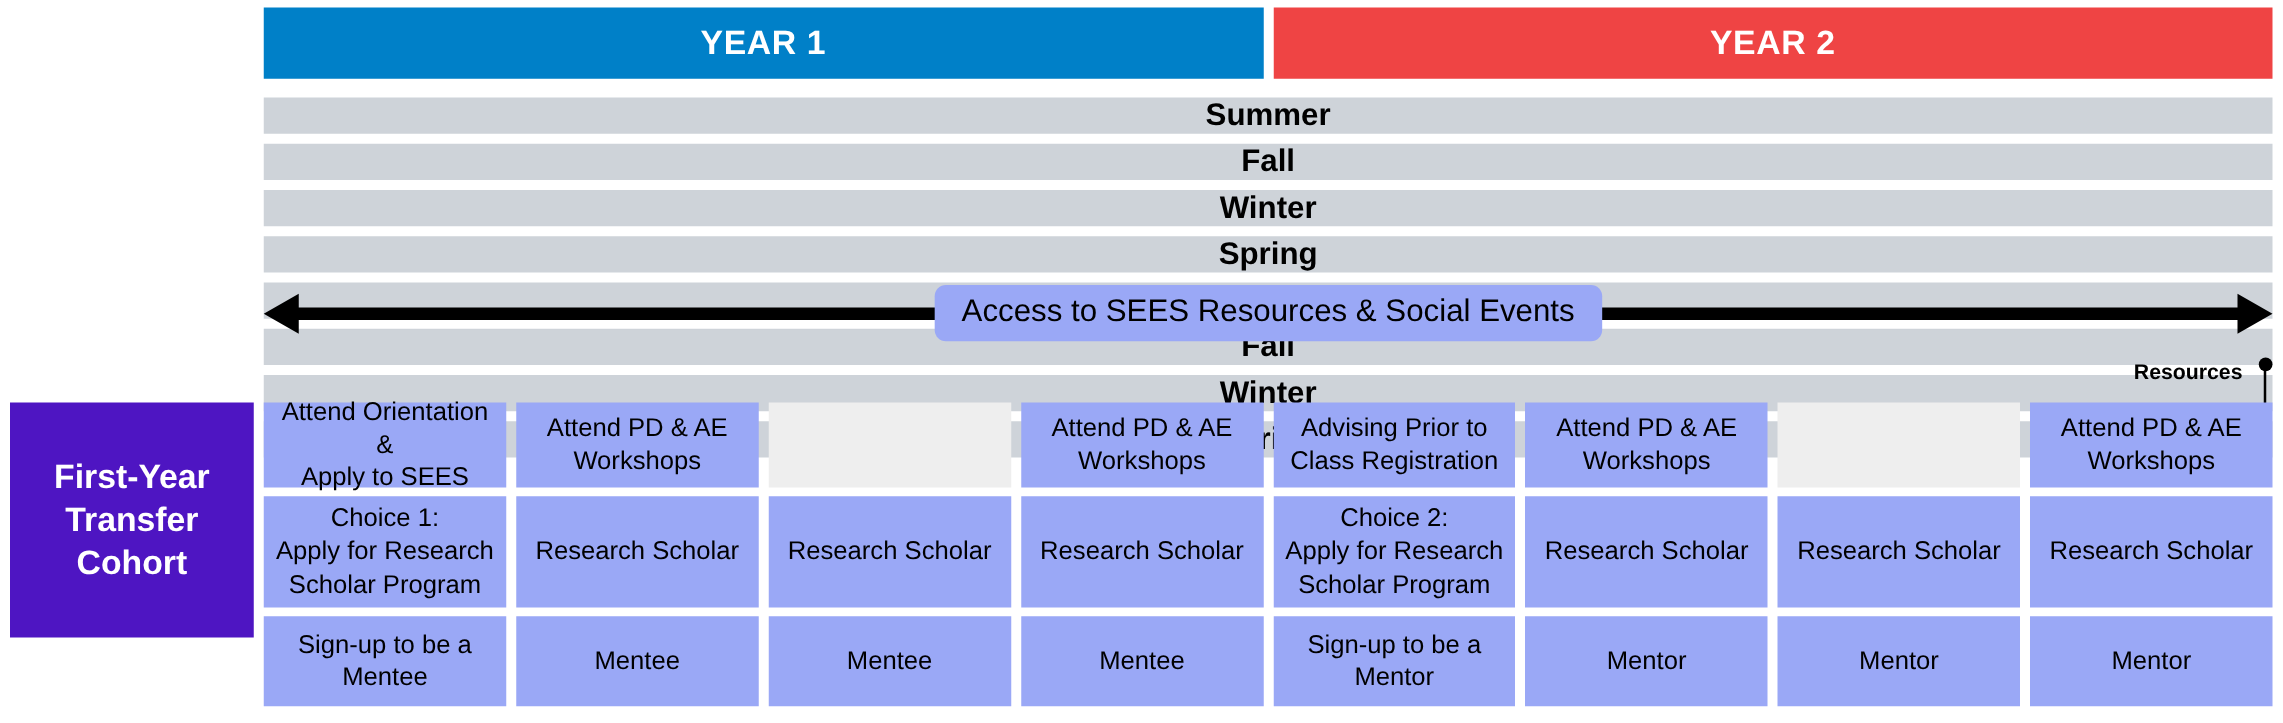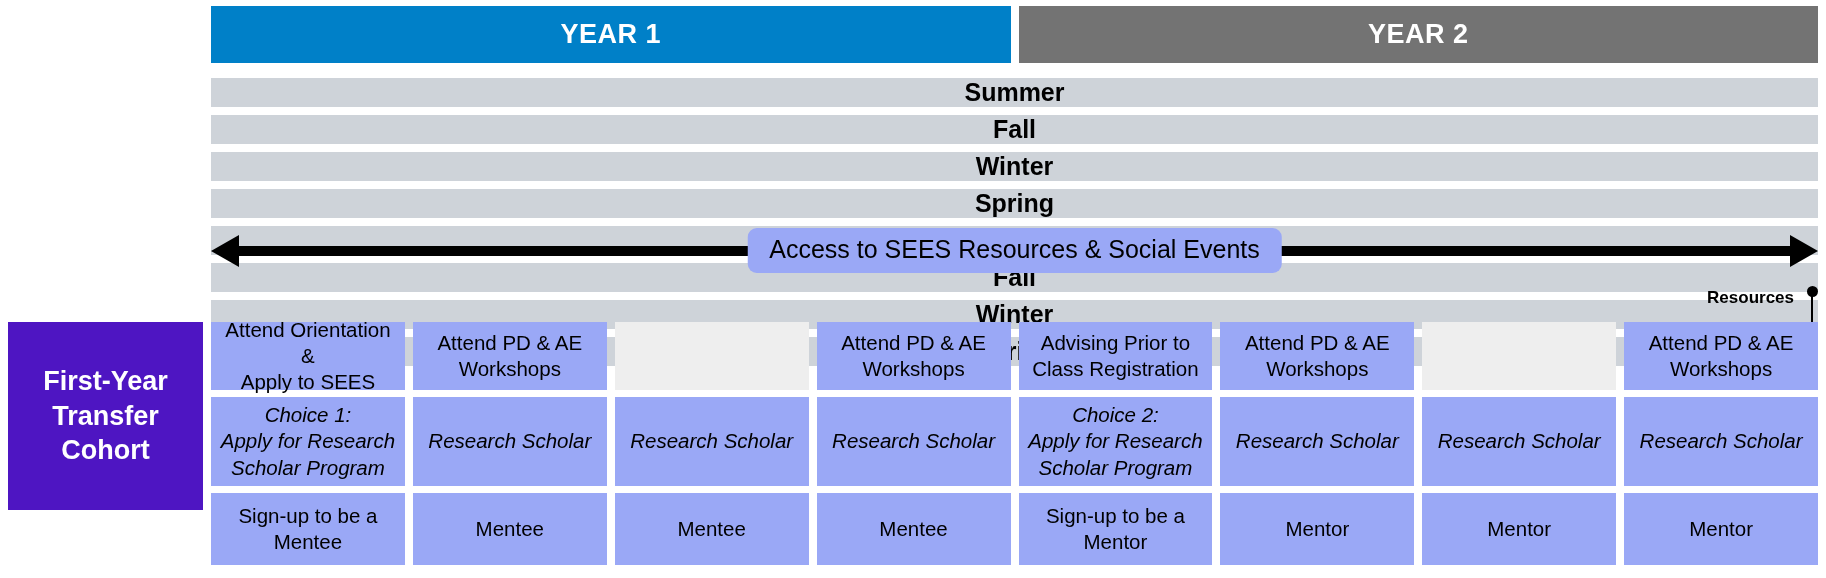--- a/index.html
+++ b/index.html
@@ -162,34 +162,34 @@
     display: flex;
     align-items: center;
     justify-content: center;
     text-align: center;
     font-size: 20.5px;
     line-height: 1.28;
     padding: 4px 6px;
     box-sizing: border-box;
   }
   .cell.empty { background: #eeeeee; }
-  .cell.italic { font-style: italic; }
+  .cell.italic { }
 
   .r1 .cell { height: 68px; }
   .r2 .cell { height: 89px; }
   .r3 .cell { height: 72px; }
 </style>
 </head>
 <body>
 
 <div class="roadmap">
 
   <div class="row year-row" id="year-row">
       <div class="year-cell" style="flex: 4 1 0px; background: rgb(0, 128, 200);">YEAR 1</div>
-      <div class="year-cell" style="flex: 4 1 0px; background: #737373;">YEAR 2</div>
+      <div class="year-cell" style="flex: 4 1 0px; background: #ef4444;">YEAR 2</div>
     </div>
 
   <div class="row season-row" id="season-row">
       <div class="season-cell">Summer</div>
       <div class="season-cell">Fall</div>
       <div class="season-cell">Winter</div>
       <div class="season-cell">Spring</div>
       <div class="season-cell">Summer</div>
       <div class="season-cell">Fall</div>
       <div class="season-cell">Winter</div>

